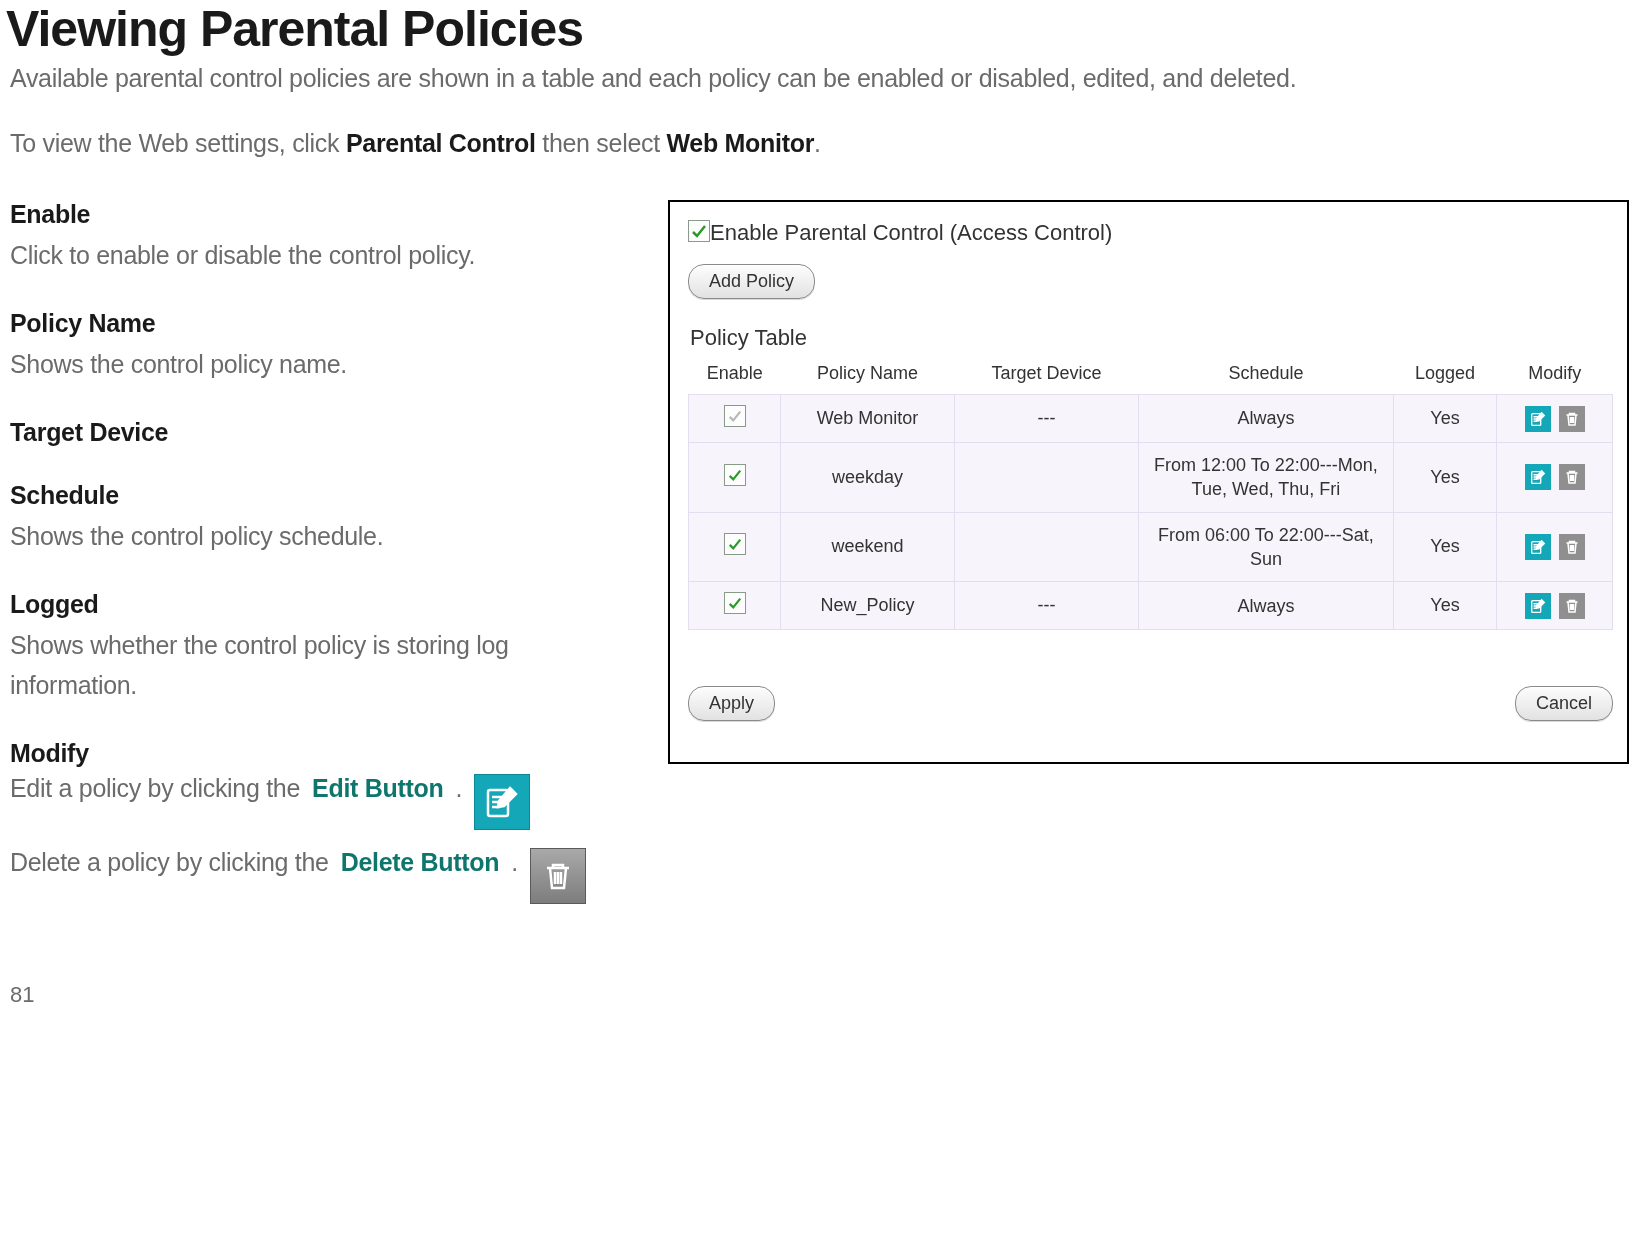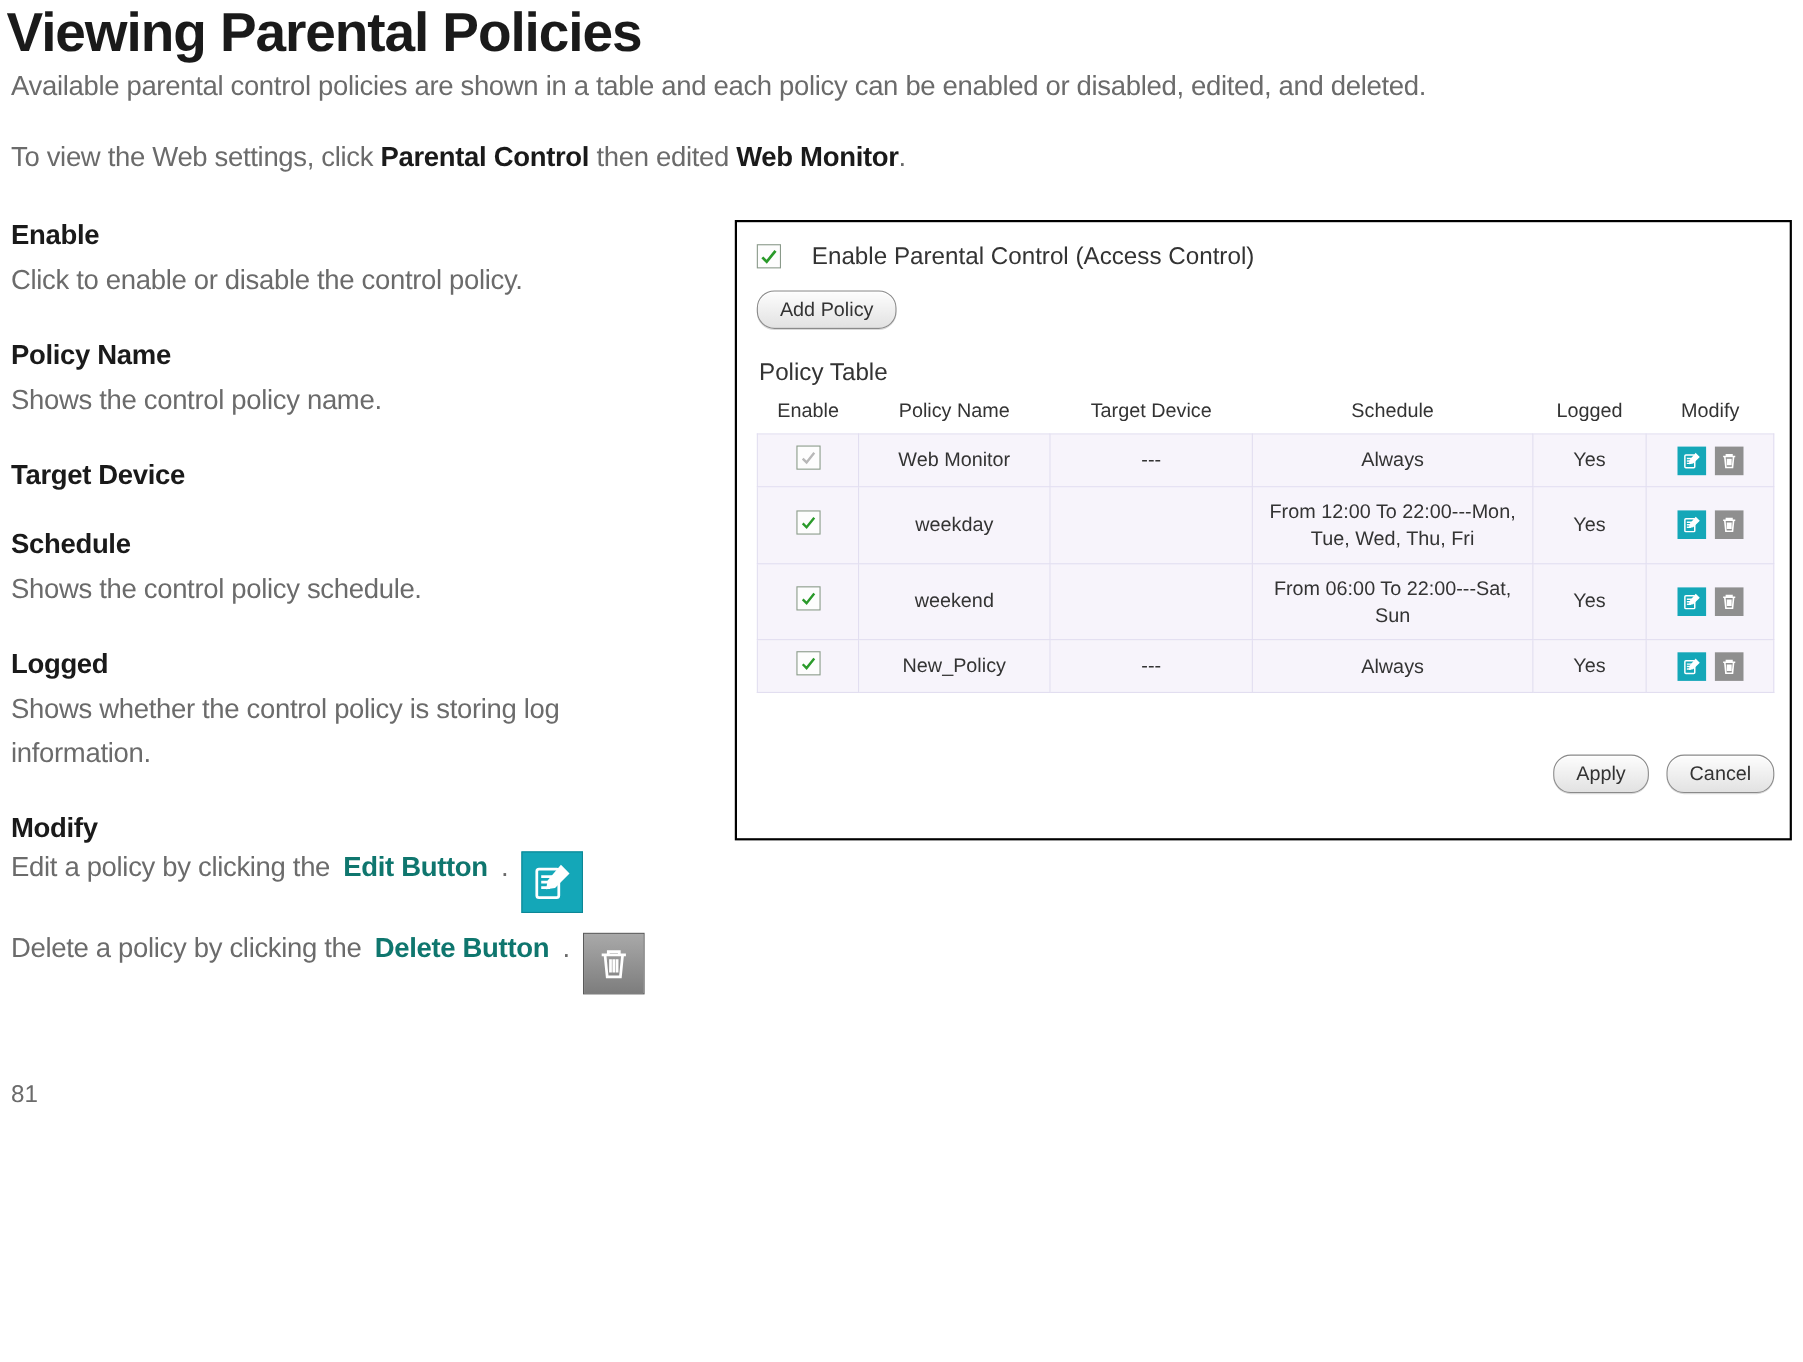--- a/index.html
+++ b/index.html
@@ -10,49 +10,49 @@
   .nav-line b{color:#1a1a1a;font-weight:700}
   .cols{display:flex;align-items:flex-start;gap:28px}
   .left{flex:0 0 630px}
   .right{flex:1}
   .def{margin:0 0 34px 0}
   .def .term{font-size:25px;font-weight:700;color:#1a1a1a;margin:0 0 6px 0;letter-spacing:-0.3px}
   .def .desc{font-size:25px;color:#6b6b6b;margin:0;letter-spacing:-0.3px;line-height:1.6}
   .inline-row{display:flex;align-items:flex-start;gap:12px;font-size:25px;color:#6b6b6b;margin:6px 0 18px 0;letter-spacing:-0.3px}
   .inline-row b{color:#0f766e;font-weight:700}
   .panel{border:2px solid #000;background:#fff;padding:16px 14px 14px 18px;min-height:530px;font-family:Arial,Helvetica,sans-serif}
-  .pc-top{display:flex;align-items:center;gap:28px;font-size:22px;color:#333;margin:2px 0 18px 0}
+  .pc-top{display:flex;gap:0;font-size:22px;color:#333;margin:2px 0 18px 0}
   .cb{display:inline-flex;align-items:center;justify-content:center;width:20px;height:20px;border:1px solid #8a9a8a;background:#fdfdfd;position:relative;flex:0 0 20px}
   .cb.green svg{position:absolute}
   .cb.gray svg{position:absolute}
   .btn-3d{display:inline-block;border:1px solid #8a8a8a;background:linear-gradient(#fdfdfd,#e2e2e2);border-radius:16px;padding:6px 20px;font-size:18px;color:#333;box-shadow:inset 0 1px 0 #fff, 0 1px 0 rgba(0,0,0,.15);font-family:Arial,Helvetica,sans-serif}
   .add-wrap{margin:0 0 26px 0}
   .tbl-caption{font-size:22px;color:#333;margin:0 0 6px 2px}
   table.policy{width:100%;border-collapse:collapse;font-size:18px;color:#333}
   table.policy th{font-weight:400;font-size:18px;color:#333;padding:6px 4px 10px 4px;text-align:center}
   table.policy td{background:#f7f4fb;border:1px solid #e2def0;padding:10px 6px;text-align:center;vertical-align:middle}
   td.sched{line-height:1.35}
   .actions{display:flex;gap:8px;justify-content:center}
   .ic-edit,.ic-del{width:26px;height:26px;display:inline-flex;align-items:center;justify-content:center}
   .ic-edit{background:#14a7b8}
   .ic-del{background:#8f8f8f}
   .big-edit{width:54px;height:54px;background:#14a7b8;display:inline-flex;align-items:center;justify-content:center;border:1px solid #0c8796}
   .big-del{width:54px;height:54px;background:linear-gradient(#a9a9a9,#7d7d7d);display:inline-flex;align-items:center;justify-content:center;border:1px solid #5a5a5a}
-  .bottom-btns{display:flex;gap:16px;justify-content:flex-end;margin-top:56px}
+  .bottom-btns{display:flex;gap:16px;justify-content:space-between;margin-top:56px}
   .pagenum{text-align:left;font-size:22px;color:#6b6b6b;margin-top:60px}
   svg{display:block}
 </style>
 </head>
 <body>
 
 <div class="page">
   <h1 class="title">Viewing Parental Policies</h1>
   <p class="intro">Available parental control policies are shown in a table and each policy can be enabled or disabled, edited, and deleted.</p>
   <p class="nav-line">
-    <span>To view the Web settings, click </span><b>Parental Control</b><span> then edited </span><b>Web Monitor</b><span>.</span>
+    <span>To view the Web settings, click </span><b>Parental Control</b><span> then select </span><b>Web Monitor</b><span>.</span>
   </p>
 
   <div class="cols">
     <div class="left">
       <div class="def">
         <p class="term">Enable</p>
         <p class="desc">Click to enable or disable the control policy.</p>
       </div>
       <div class="def">
         <p class="term">Policy Name</p>

